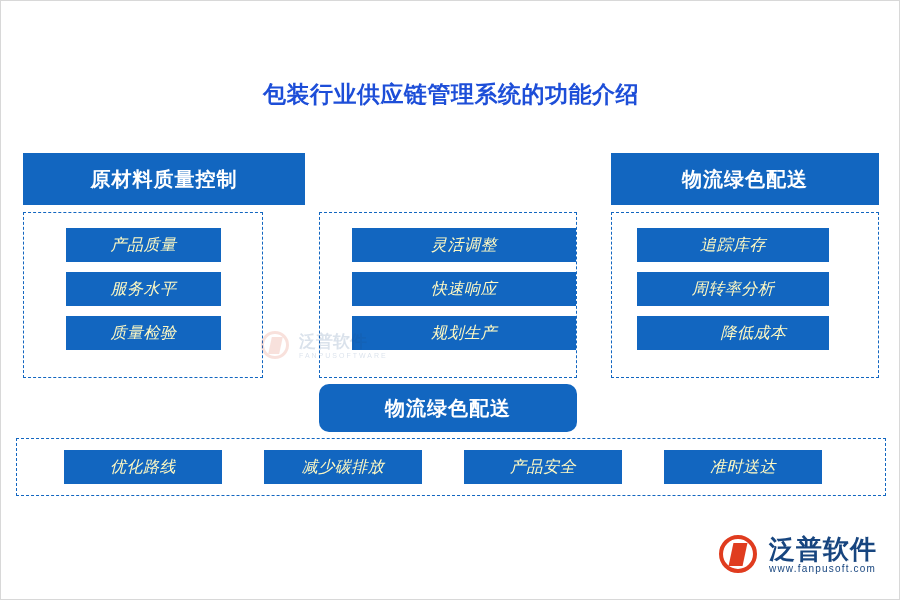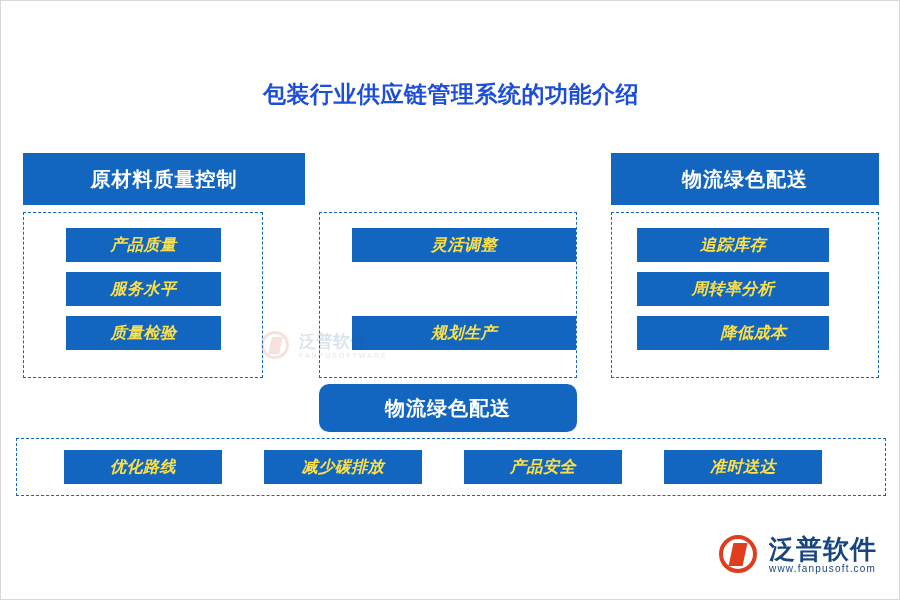--- a/index.html
+++ b/index.html
@@ -136,23 +136,23 @@
   }
   .dashed-box {
     position: absolute;
     border: 1px dashed #1266c0;
     box-sizing: border-box;
     background: transparent;
   }
   .chip {
     position: absolute;
     background: #1266c0;
-    color: #fde047;
+    color: #fef9c3;
     font-size: 16px;
-    font-weight: bold;
+    font-weight: normal;
     display: flex;
     align-items: center;
     justify-content: center;
     font-style: italic;
     letter-spacing: 0.5px;
     box-sizing: border-box;
   }
   
   #g1-header { left: 22px;  top: 152px; width: 282px; height: 52px; }
   #g2-header { left: 318px; top: 152px; width: 258px; height: 52px; }
@@ -177,20 +177,21 @@
   <div class="title">包装行业供应链管理系统的功能介绍</div>
 
   <div class="group-header" id="g1-header">原材料质量控制</div>
   <div class="dashed-box" id="g1-box"></div>
   <div class="chip chip-g1" style="top:227px;">产品质量</div>
   <div class="chip chip-g1" style="top:271px;">服务水平</div>
   <div class="chip chip-g1" style="top:315px;">质量检验</div>
 
   <div class="dashed-box" id="g2-box"></div>
   <div class="chip chip-g2" style="top:227px;">灵活调整</div>
+  <div class="chip chip-g2" style="top:271px;">快速响应</div>
   <div class="chip chip-g2" style="top:315px;">规划生产</div>
 
   <div class="group-header" id="g3-header">物流绿色配送</div>
   <div class="dashed-box" id="g3-box"></div>
   <div class="chip chip-g3" style="top:227px;">追踪库存</div>
   <div class="chip chip-g3" style="top:271px;text-align:center;">周转率分析</div>
   <div class="chip chip-g3" style="top:315px;padding-left:41px;">降低成本</div>
 
   <div class="group-header" id="g4-header">物流绿色配送</div>
   <div class="dashed-box" id="g4-box"></div>

